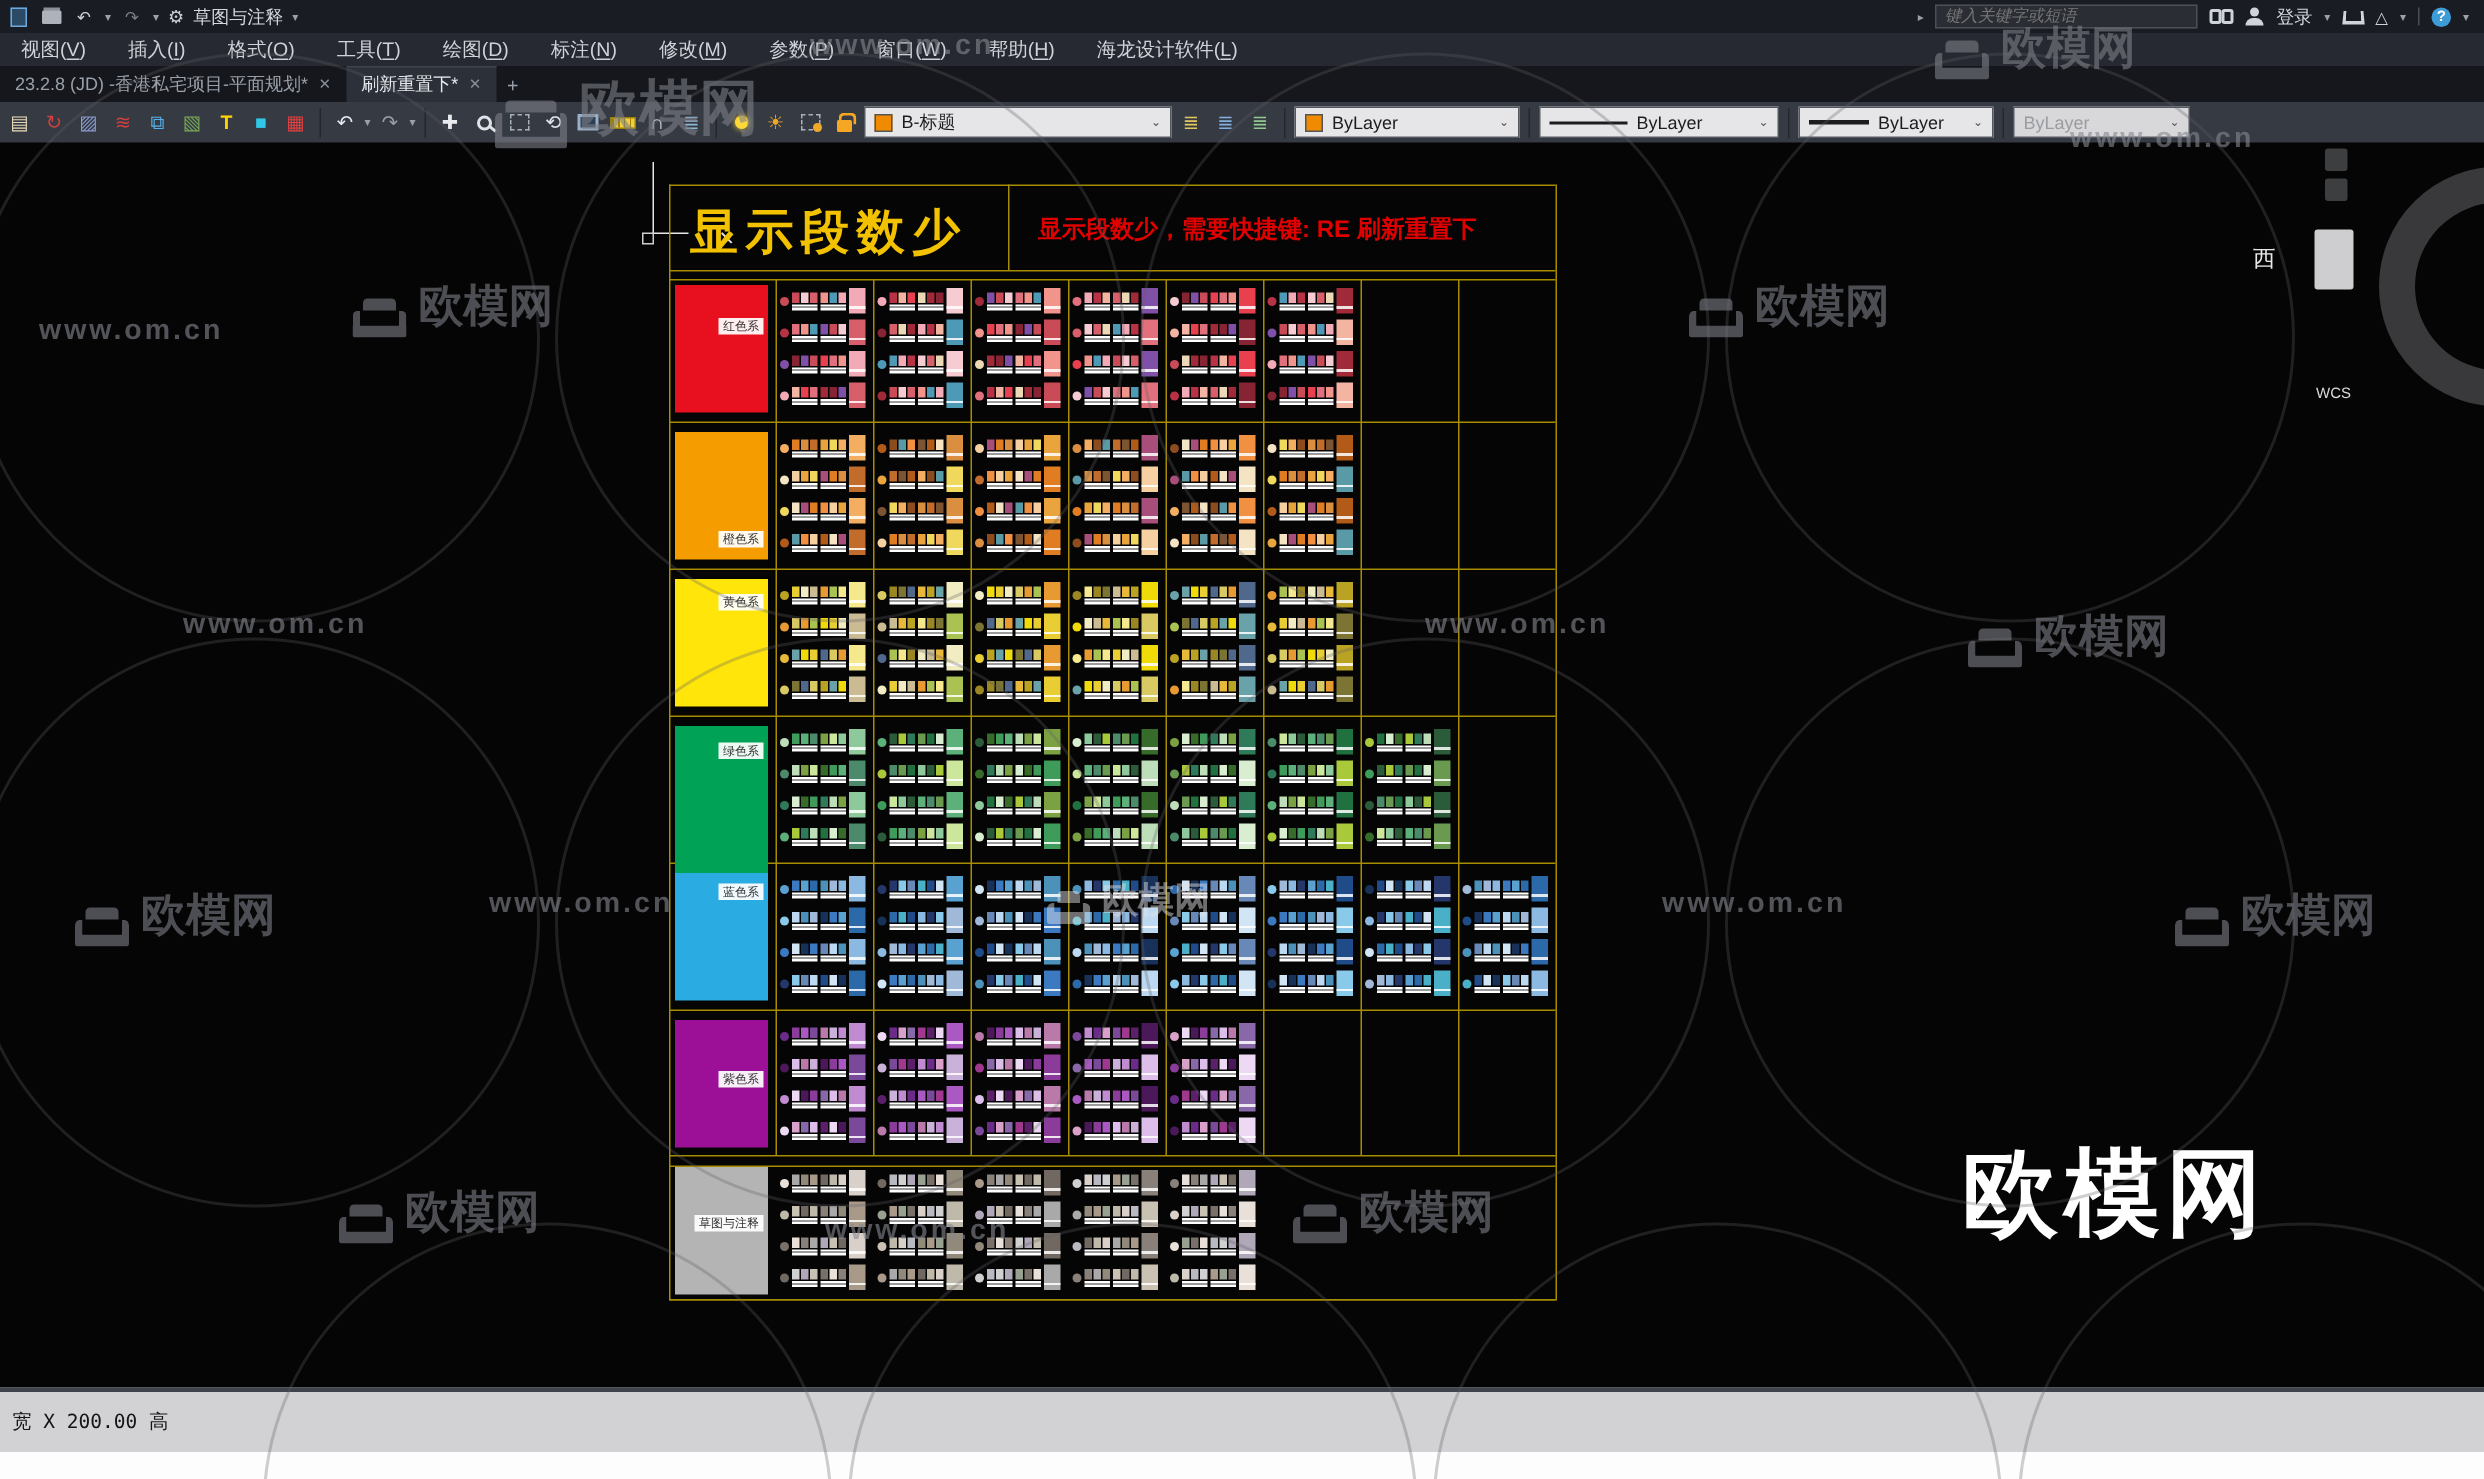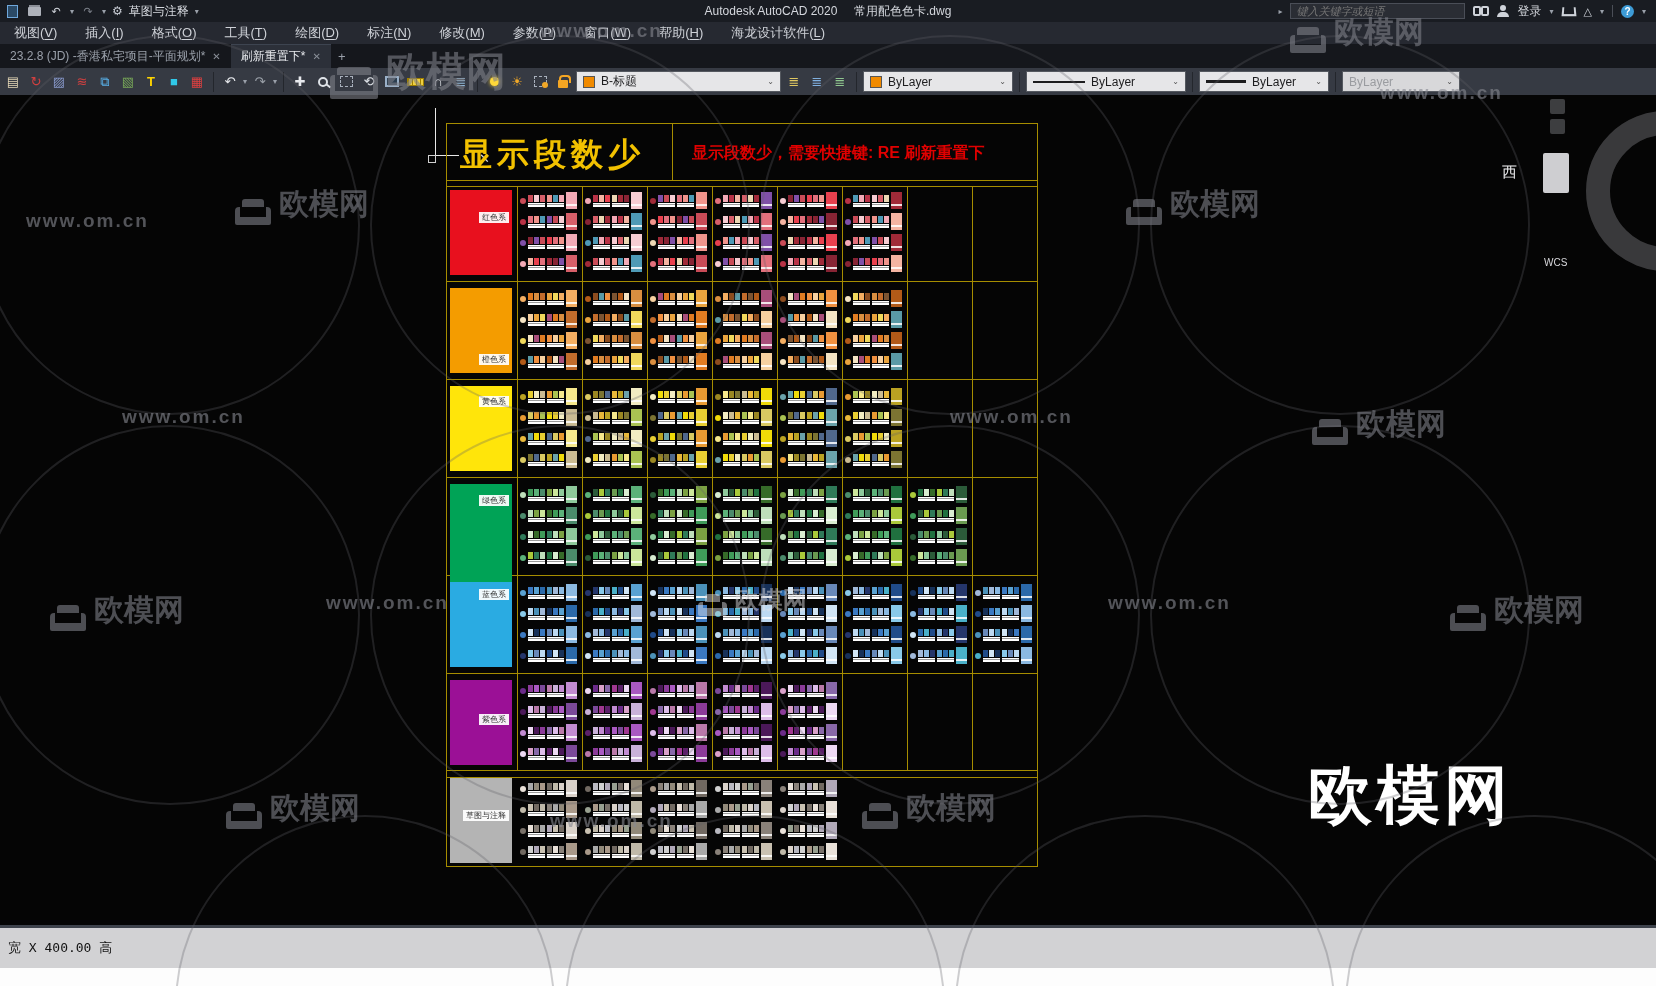--- a/index.html
+++ b/index.html
@@ -142,25 +142,20 @@
       <span class="qicon">
           <span class="print-ic"></span>
         </span>
       <span class="qicon">↶</span>
       <span class="caret">▾</span>
       <span class="qicon" style="color:#7a7f88;">↷</span>
       <span class="caret">▾</span>
       <span class="gear">⚙</span>
       <span>草图与注释</span>
       <span class="caret">▾</span>
-    </div>
-    <div class="title-center">
-      <span>Autodesk AutoCAD 2020</span>
-      &nbsp;&nbsp;&nbsp;
-      <span>常用配色色卡.dwg</span>
     </div>
     <div class="tb-right">
       <span class="caret">▸</span>
       <input class="searchbox" placeholder="键入关键字或短语" style="">
       <span class="binoc">
           <i></i>
           <i></i>
         </span>
       <span class="person">
           <i></i>
@@ -3863,21 +3858,21 @@
 
     <div class="navic" style="left:1550px; top:4px;"></div>
     <div class="navic" style="left:1550px; top:24px;"></div>
     <div class="vcube-ring" style="left:1586px; top:16px;"></div>
     <div class="vcube-face" style="left:1543px; top:58px; width:26px; height:40px;"></div>
     <span class="vc-west" style="left:1502px; top:68px;">西</span>
     <span class="wcs" style="left:1544px; top:162px;">WCS</span>
   </div>
 
   <div class="statusbar">
-    <span>宽 X 400.00 高</span>
+    <span>宽 X 200.00 高</span>
   </div>
   <div class="bottomstrip"></div>
 
   <div class="wm-layer" id="wm-layer">
     <span class="wm-brand">欧模网</span>
   <div class="wm-circle" style="left: -20px; top: 35px;"></div>
       <div class="wm-circle" style="left: 370px; top: 35px;"></div>
       <div class="wm-circle" style="left: 760px; top: 35px;"></div>
       <div class="wm-circle" style="left: 1150px; top: 35px;"></div>
       <div class="wm-circle" style="left: -20px; top: 425px;"></div>

